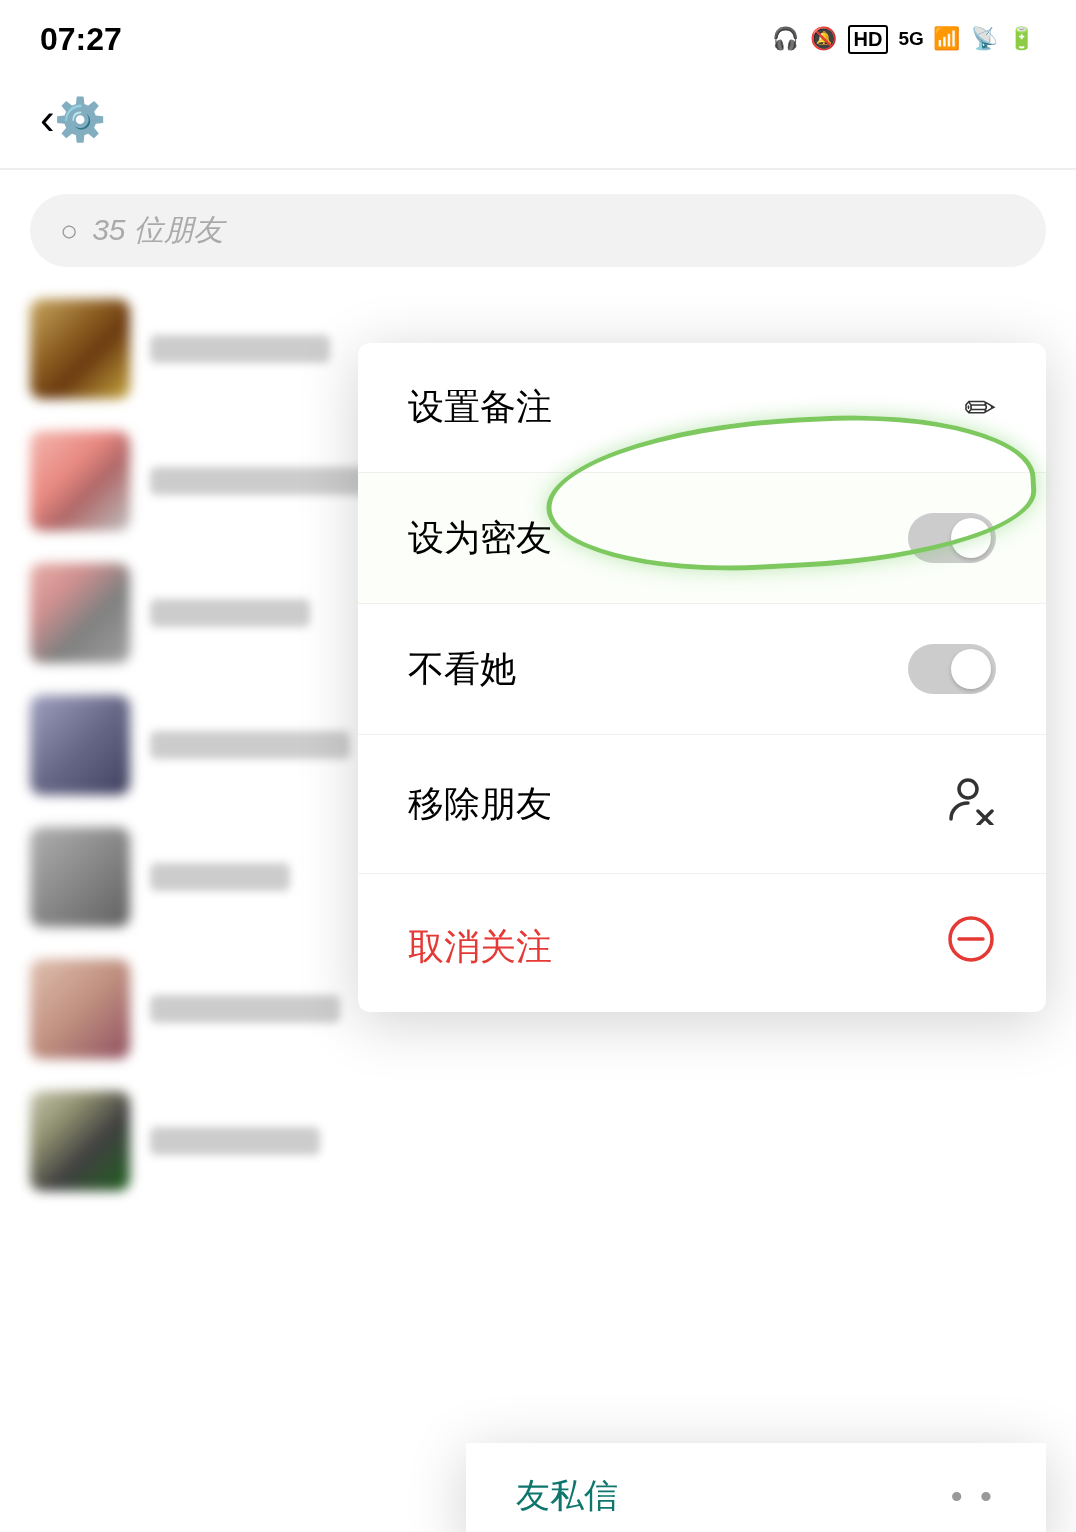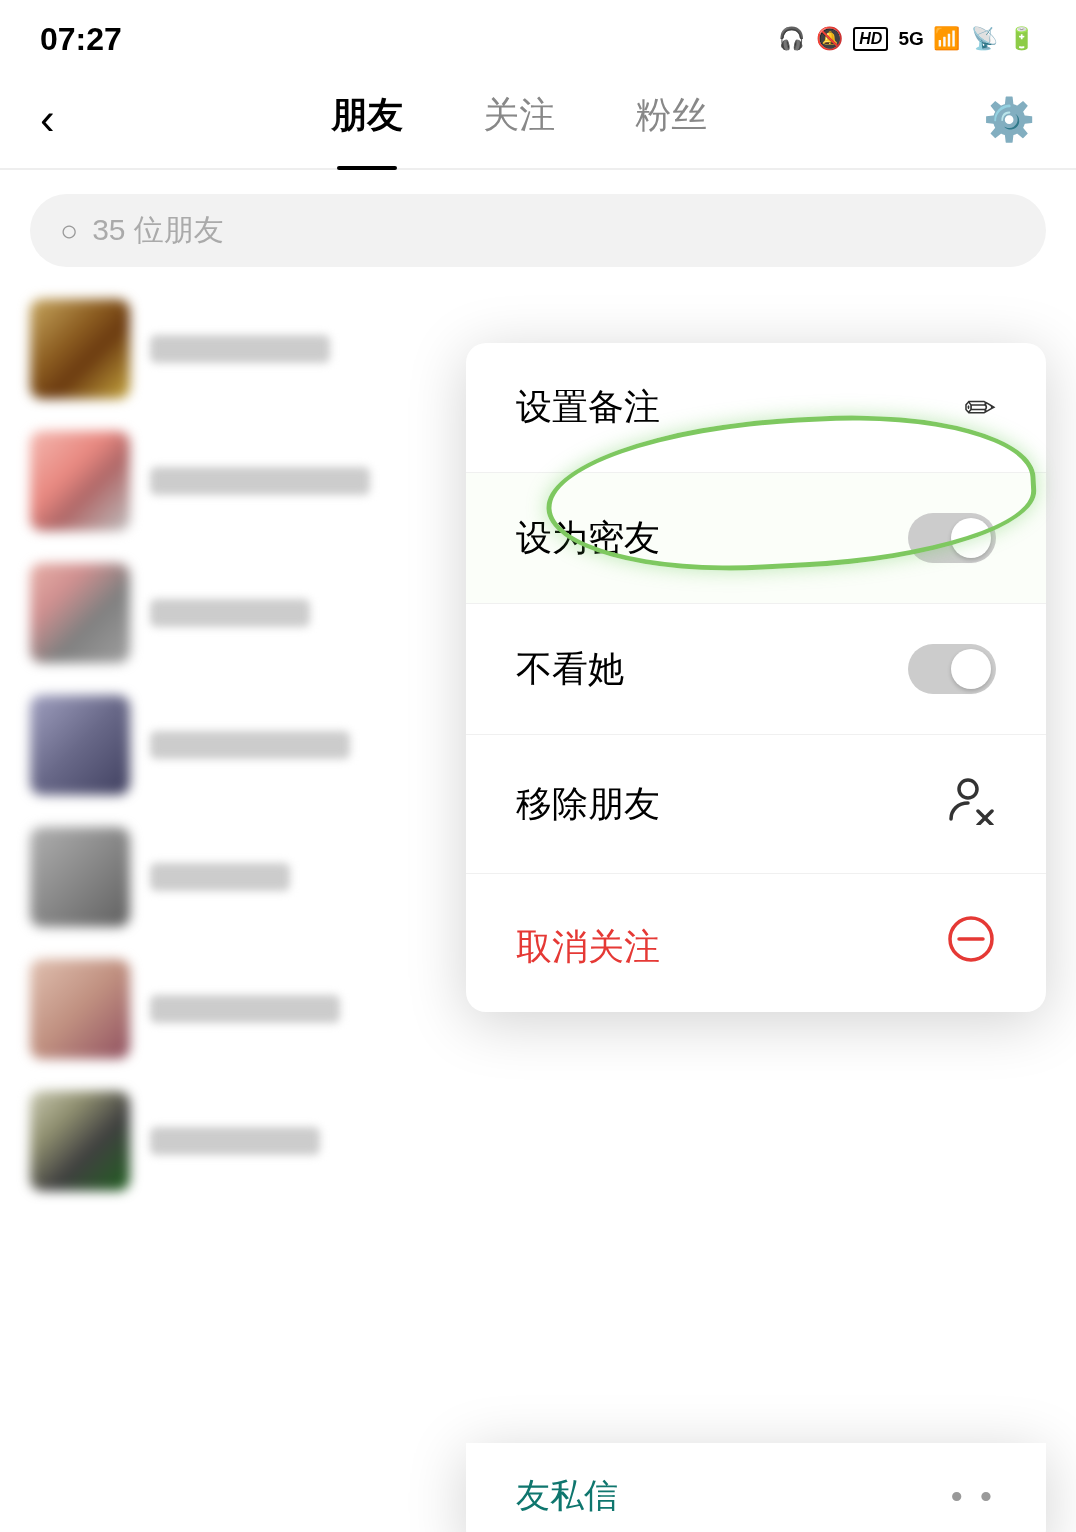--- a/index.html
+++ b/index.html
@@ -99,20 +99,21 @@
       align-items: center;
       gap: 14px;
     }
     .search-icon-wrap {
       color: #999;
       font-size: 30px;
     }
     .search-placeholder {
       font-size: 30px;
       color: #aaa;
+      font-style: italic;
     }
 
     
     .content-area {
       position: relative;
       flex: 1;
       height: calc(1532px - 70px - 100px - 96px);
       overflow: hidden;
     }
 
@@ -142,23 +143,23 @@
       border-radius: 6px;
       filter: blur(4px);
       background: #ccc;
     }
 
     
     .context-menu {
       position: absolute;
       top: 60px;
       right: 30px;
-      width: 580px;
+      width: 688px;
       background: #fff;
-      border-radius: 20px;
+      border-radius: 12px;
       box-shadow: 0 10px 60px rgba(0,0,0,0.18);
       overflow: hidden;
       z-index: 100;
     }
     .menu-item {
       display: flex;
       align-items: center;
       justify-content: space-between;
       padding: 40px 50px;
       border-bottom: 1px solid #f0f0f0;
@@ -247,35 +248,30 @@
     }
   </style>
 </head>
 <body>
 
 <div class="status-bar">
   <span class="status-time">07:27</span>
   <div class="status-icons">
     <span>🎧</span>
     <span>🔕</span>
-    <span style="font-size:16px;font-weight:700;border:2px solid #000;padding:1px 4px;border-radius:3px;font-style:italic;">HD</span>
+    <span style="font-size:20px;font-weight:700;border:2px solid #000;padding:1px 4px;border-radius:3px;">HD</span>
     <span style="font-size:19px;font-weight:700;">5G</span>
     <span>📶</span>
     <span>📡</span>
     <span>🔋</span>
   </div>
 </div>
 
 <div class="nav-bar">
   <span class="nav-back">‹</span>
-  <div class="nav-tabs">
-    <span class="nav-tab active">朋友</span>
-    <span class="nav-tab">关注</span>
-    <span class="nav-tab">粉丝</span>
-  </div>
   <span class="nav-settings">⚙️</span>
 </div>
 
 <div class="search-container">
   <div class="search-bar">
     <span class="search-icon-wrap">○</span>
     <span class="search-placeholder">35 位朋友</span>
   </div>
 </div>
 

